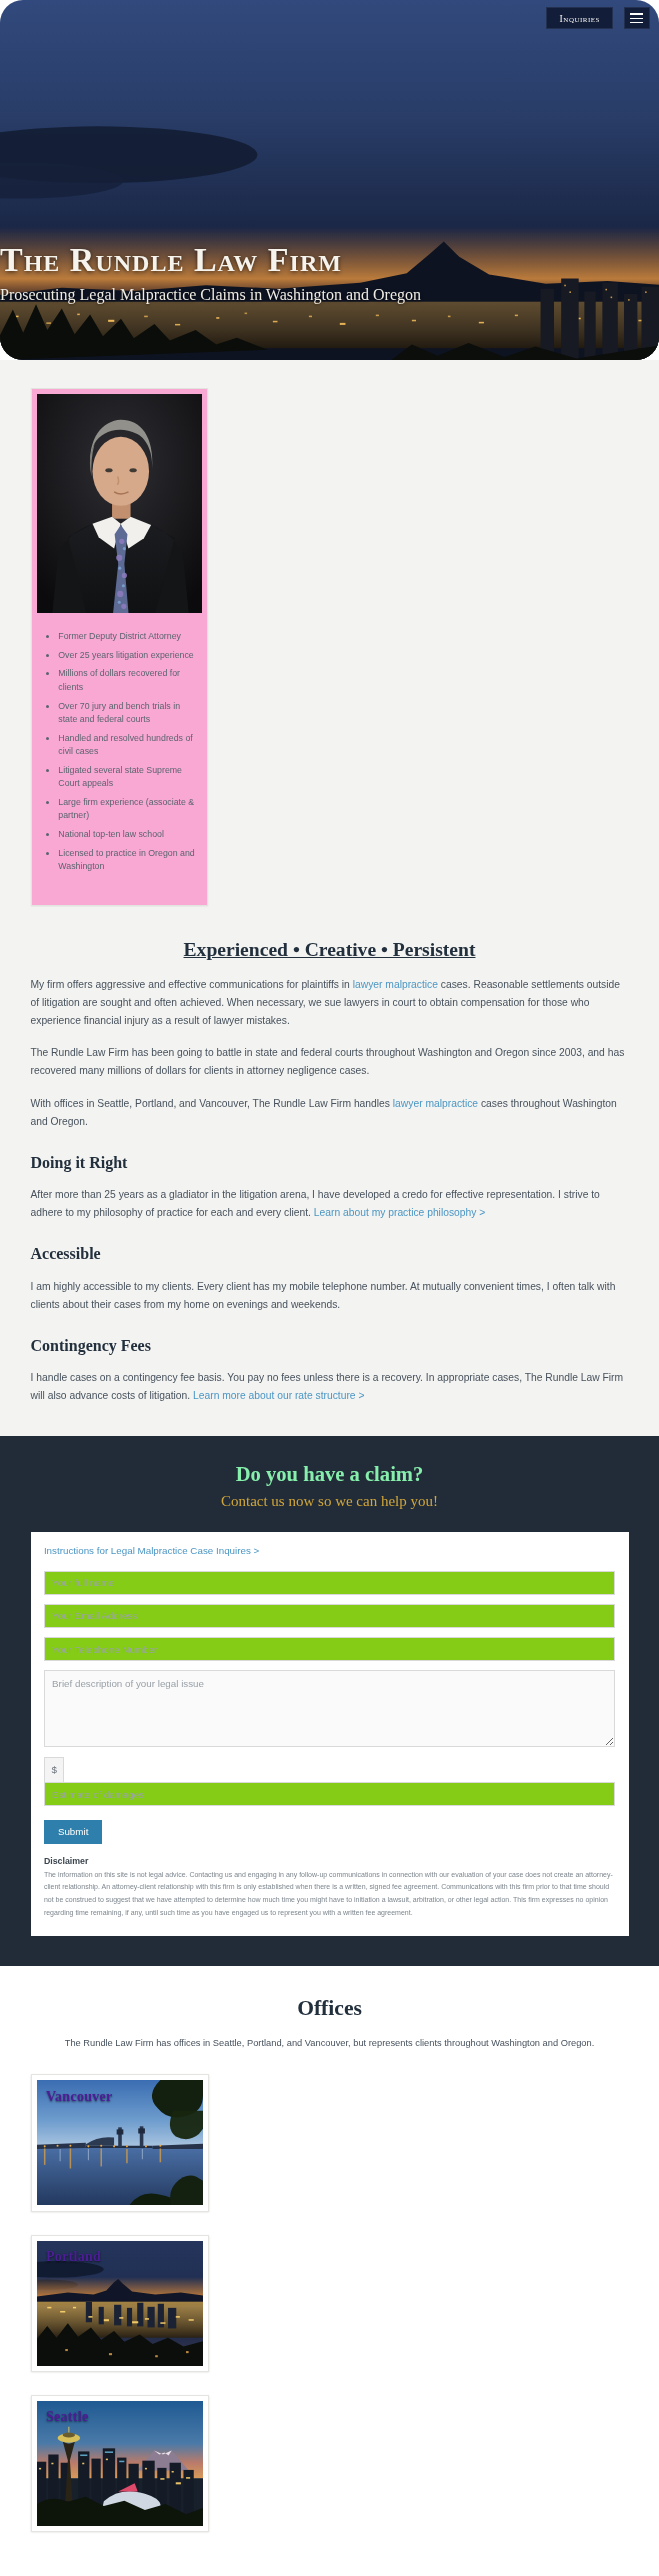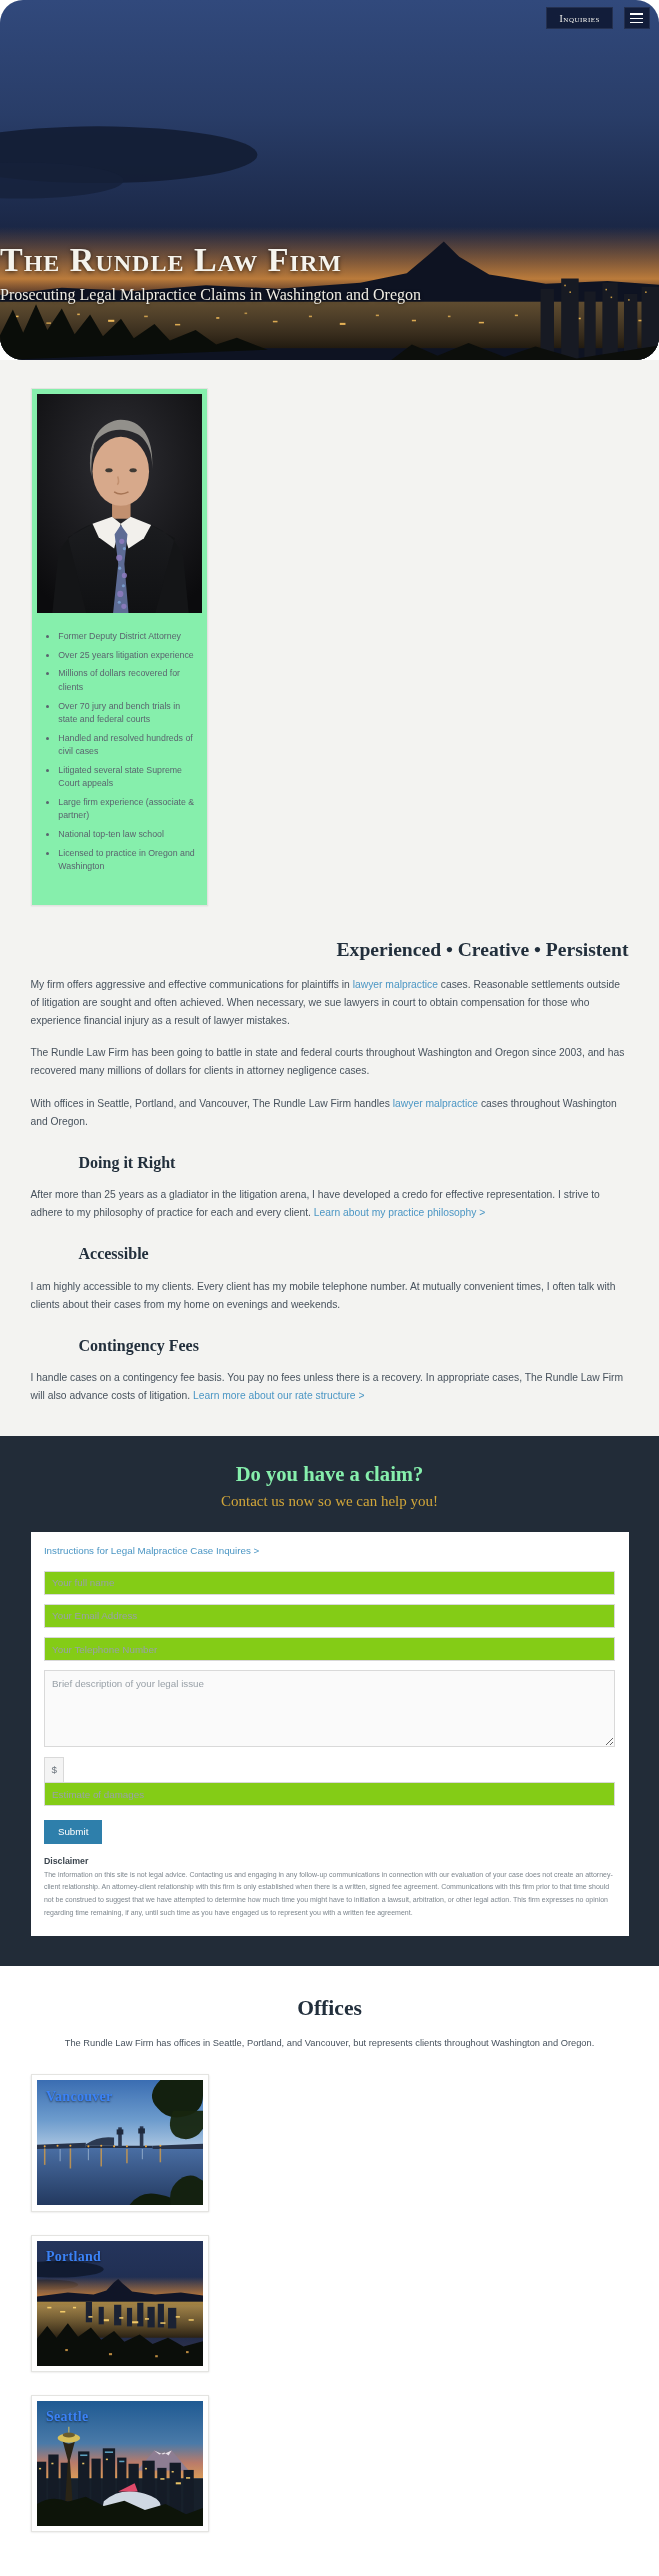--- a/index.html
+++ b/index.html
@@ -37,36 +37,37 @@
   }
   .hero-subtitle {
     font-family: "Liberation Serif", "DejaVu Serif", serif;
     font-size: 16px; color: #efece3; margin-top: 7.2px;
     text-shadow: 0 1px 3.1px rgba(0,0,0,.6);
   }
 
   
   .bio-section { background: #f3f3f1; padding: 28px 0 31px; }
   .attorney-card {
-    width: 177px; background: #86efac; border: 0.5px solid #e3e3e0;
+    width: 177px; background: #f9a8d4; border: 0.5px solid #e3e3e0;
     box-shadow: 0 0.5px 1.5px rgba(0,0,0,.10); padding: 5.2px;
   }
   .attorney-photo svg { display: block; width: 165px; height: 219px; }
   .attorney-bullets { padding: 16.5px 4.1px 21.6px 21.6px; }
   .attorney-bullets li {
     font-size: 8.8px; color: #5a646e; line-height: 1.5; margin-bottom: 5.7px;
   }
   .intro-heading {
-    text-align: right; font-weight: 700; font-size: 19.6px; color: #222f3c;
+    text-align: center; font-weight: 700; font-size: 19.6px; color: #222f3c;
     margin-top: 33px;
+    text-decoration: underline;
   }
   .intro-copy { margin-top: 11.3px; }
   .body-p { font-size: 10.3px; line-height: 1.75; color: #47525d; margin-top: 14.4px; }
   a.text-link { color: #4b96c4; text-decoration: none; cursor: pointer; }
-  .sub-heading { font-weight: 700; font-size: 16px; color: #222f3c; margin-top: 23px; margin-left: 48px; }
+  .sub-heading { font-weight: 700; font-size: 16px; color: #222f3c; margin-top: 23px; }
 
   
   .claim-section { background: #222c38; padding: 27px 0 30px; }
   .claim-heading { text-align: center; font-weight: 700; font-size: 20.6px; color: #86efac; }
   .claim-subheading { text-align: center; font-size: 15px; color: #d1a63a; margin-top: 7.2px; }
   .form-panel { background: #ffffff; margin-top: 21.6px; padding: 13.4px 13.4px 15.5px; }
   .instructions-link { display: inline-block; font-size: 9.8px; }
   .field {
     width: 100%; height: 24px; background: #84cc16; border: 0.5px solid #d9d9d9;
     font-size: 9.8px; color: #555f68; padding: 0 7.2px; margin-top: 9.3px; display: block;
@@ -99,21 +100,21 @@
   .offices-intro { text-align: center; font-size: 9.3px; color: #47525d; margin-top: 17.5px; }
   .office-card {
     position: relative; width: 178px; background: #ffffff; border: 0.5px solid #e4e4e1;
     box-shadow: 0 0.5px 2.1px rgba(0,0,0,.14); padding: 5.2px; margin-top: 23px; cursor: pointer;
   }
   .office-card:first-of-type { margin-top: 26px; }
   .office-photo svg { display: block; width: 166px; height: 125px; }
   .office-label {
     position: absolute; top: 13.4px; left: 14.4px;
     font-family: "Liberation Serif", "DejaVu Serif", serif;
-    font-weight: 700; font-size: 14px; color: #3b82f6;
+    font-weight: 700; font-size: 14px; color: #4c1d95;
     text-shadow: 0 1px 2.1px rgba(0,0,0,.55); letter-spacing: 0.3px;
   }
 </style>
 </head>
 <body>
 
 <section class="hero">
   <svg class="hero-bg" viewBox="0 0 1280 698" preserveAspectRatio="none" aria-hidden="true">
     <defs>
       <linearGradient id="sky" x1="0" y1="0" x2="0" y2="1">

